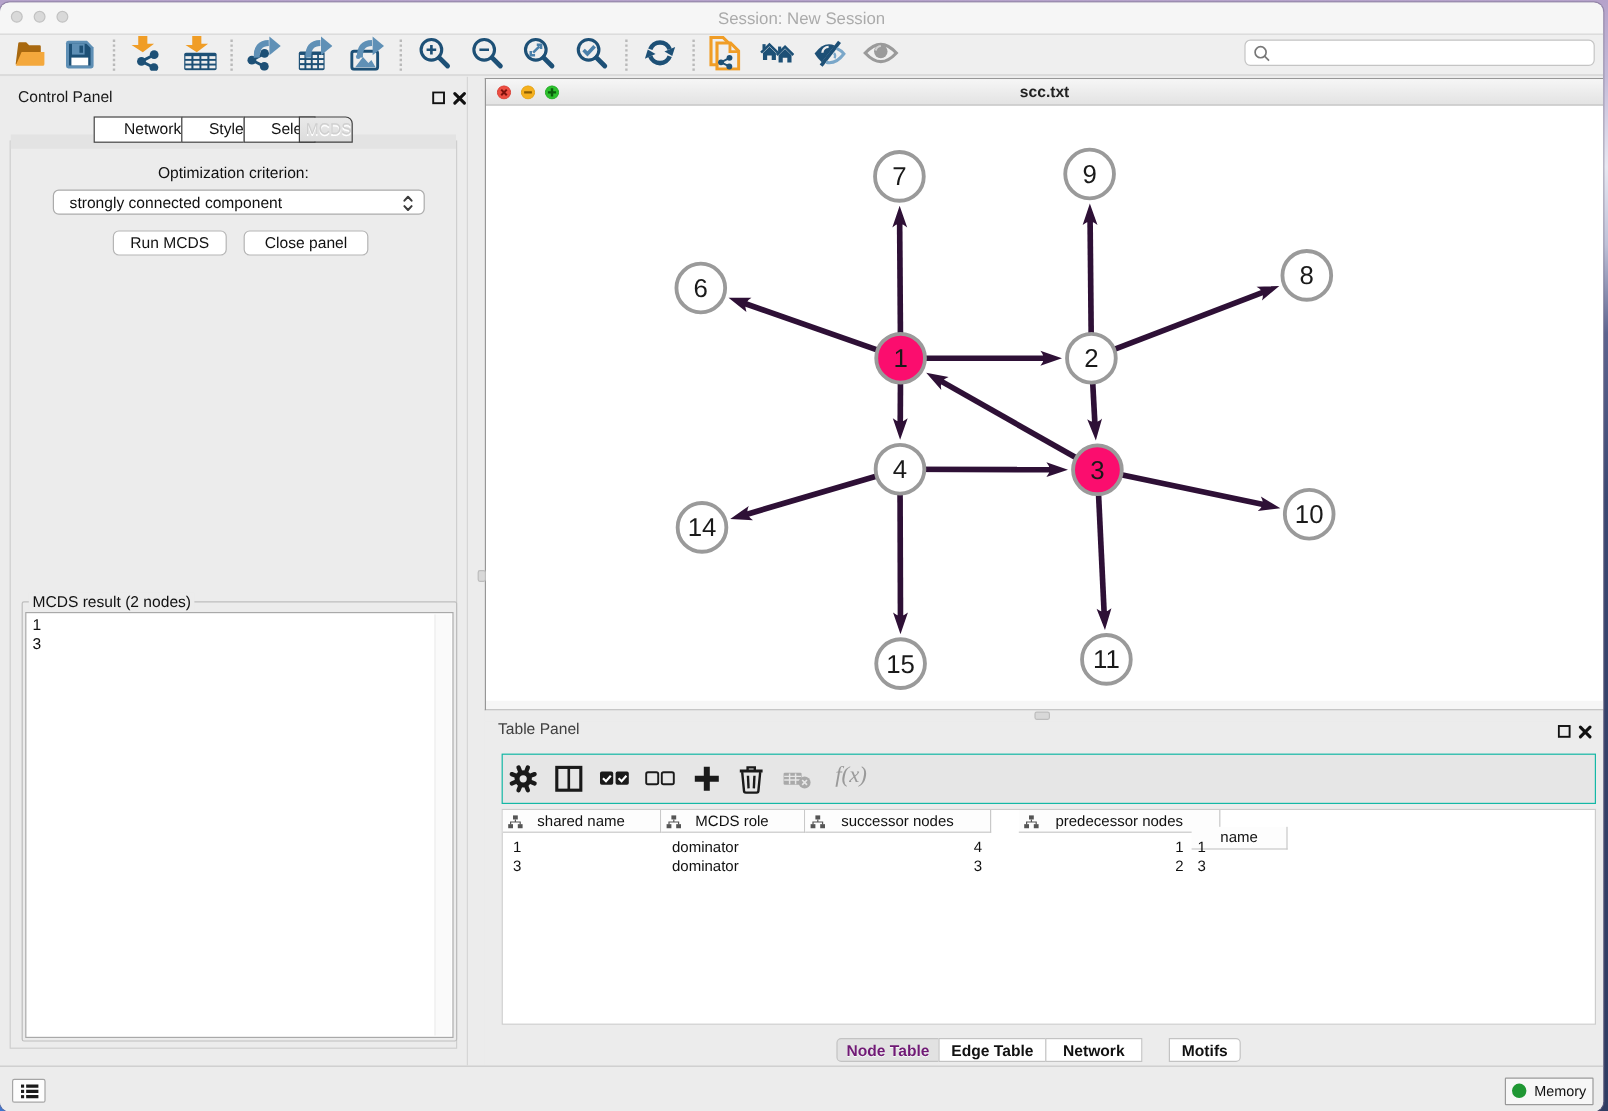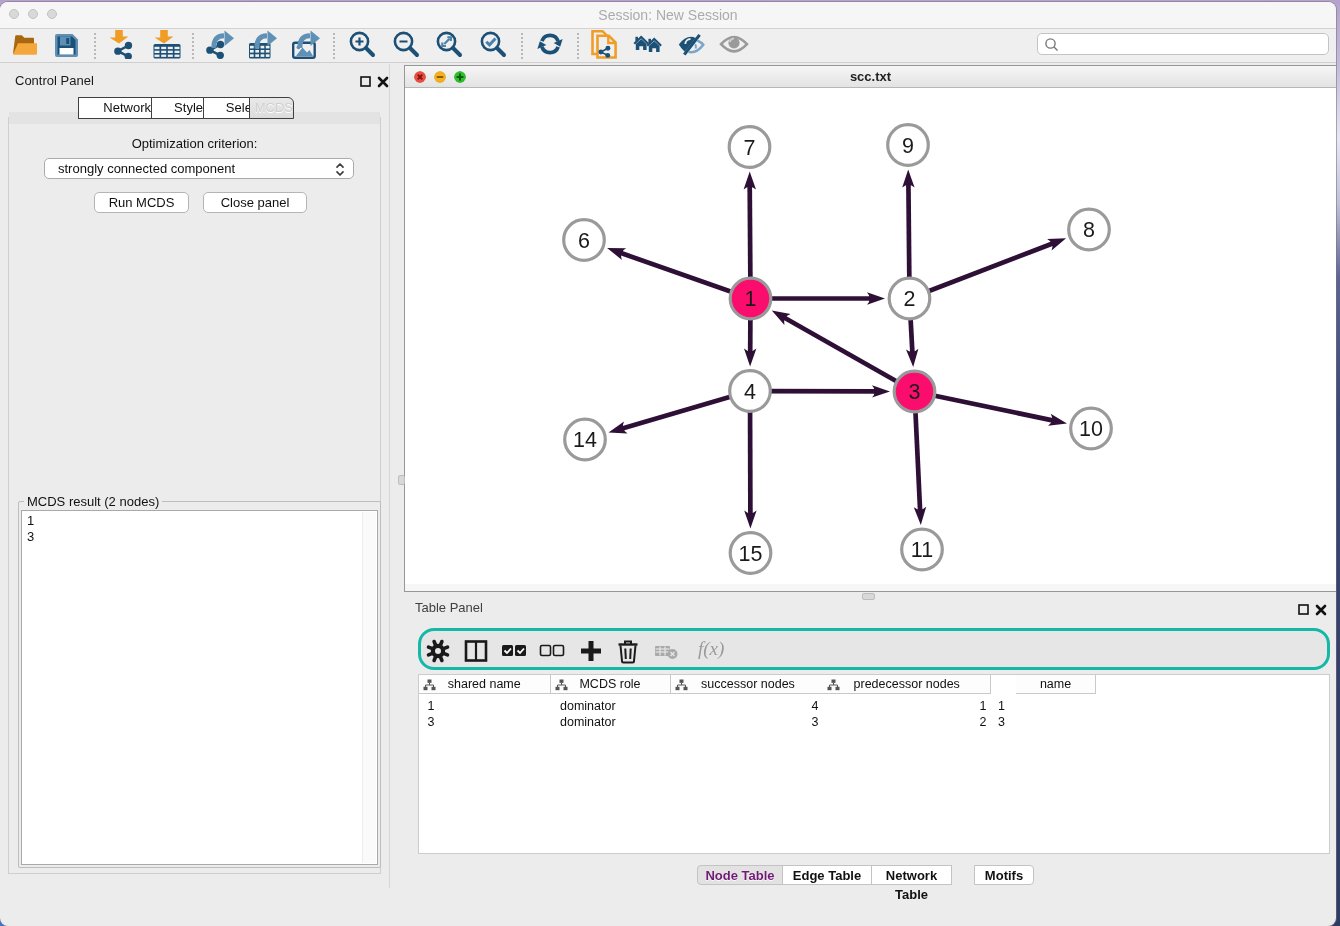--- a/index.html
+++ b/index.html
@@ -35,21 +35,21 @@
 #netname { position:absolute; width:100%; top:3px; text-align:center; font-size:13px; font-weight:bold; color:#222; }
 .light { position:absolute; top:5px; width:12px; height:12px; border-radius:50%; }
 #netcanvas { position:absolute; left:0; top:23px; right:0; bottom:0; background:#fff; }
 
 #hdiv { position:absolute; left:404px; top:590px; right:0; height:9px; background:#ececec; }
 #hdivh { position:absolute; left:458px; top:1px; width:13px; height:7px; background:#d8d8d8; border:1px solid #bdbdbd; border-radius:2px; }
 #vdivh { position:absolute; left:398px; top:473px; width:7px; height:10px; background:#d8d8d8; border:1px solid #bdbdbd; border-radius:2px; }
 
 #tpanel { position:absolute; left:404px; top:599px; right:0; bottom:38px; background:#ececec; }
 #tphead { position:absolute; left:11px; top:-1px; font-size:13px; color:#404040; }
-#tptoolbar { position:absolute; left:14px; top:27px; right:6px; height:42px; background:#e6e6e6; border:3px solid #14b8a6; border-radius:16px; }
+#tptoolbar { position:absolute; left:14px; top:27px; right:6px; height:42px; background:#e6e6e6; border:1px solid #14b8a6; border-radius:0; }
 #ttable { position:absolute; left:14px; top:73px; right:6px; bottom:34px; background:#fff; border:1px solid #cccccc; }
 .th { position:absolute; top:0; height:19px; border-right:1px solid #c9c9c9; border-bottom:1px solid #c9c9c9; font-size:12.5px; color:#111; text-align:center; line-height:19px; background:#fdfdfd; }
 .td { position:absolute; font-size:12.5px; color:#111; height:16px; line-height:16px; }
 
 #btabs { position:absolute; bottom:3px; left:293px; height:20px; font-size:13px; }
 .btab { position:absolute; top:0; height:20px; border:1px solid #c3c3c3; background:#fff; color:#111; text-align:center; line-height:19px; font-weight:bold; }
 
 #statusbar { position:absolute; left:0; right:0; bottom:0; height:38px; background:#ececec; border-top:1px solid #c9c9c9; }
 #listbtn { position:absolute; left:10px; top:10px; width:28px; height:20px; background:#fdfdfd; border:1px solid #a5a5a5; border-radius:2px; }
 #membtn { position:absolute; right:8px; top:9px; width:74px; height:23px; background:#f7f7f7; border:1px solid #9a9a9a; border-radius:1px; font-size:12px; color:#111; text-align:center; line-height:21px; }
@@ -410,38 +410,55 @@
             <rect x="0.5" y="7.8" width="4" height="3.4" fill="#555"></rect>
             <rect x="8.5" y="7.8" width="4" height="3.4" fill="#555"></rect>
             <path d="M6.5 4 V6 M2.5 8 V6 h8 V8" fill="none" stroke="#555" stroke-width="1"></path>
           </svg>MCDS role</div>
         <div class="th" style="left:251.5px; width:155.9px;"><svg style="position:absolute; left:4px; top:4px;" width="13" height="12" viewBox="0 0 13 12">
             <rect x="4.5" y="0.5" width="4" height="3.4" fill="#555"></rect>
             <rect x="0.5" y="7.8" width="4" height="3.4" fill="#555"></rect>
             <rect x="8.5" y="7.8" width="4" height="3.4" fill="#555"></rect>
             <path d="M6.5 4 V6 M2.5 8 V6 h8 V8" fill="none" stroke="#555" stroke-width="1"></path>
           </svg>successor nodes</div>
-        <div class="th" style="left:404px; width:168.4px;"><svg style="position:absolute; left:4px; top:4px;" width="13" height="12" viewBox="0 0 13 12">
+        <div class="th" style="left:430px; width:168.4px;"><svg style="position:absolute; left:4px; top:4px;" width="13" height="12" viewBox="0 0 13 12">
             <rect x="4.5" y="0.5" width="4" height="3.4" fill="#555"></rect>
             <rect x="0.5" y="7.8" width="4" height="3.4" fill="#555"></rect>
             <rect x="8.5" y="7.8" width="4" height="3.4" fill="#555"></rect>
             <path d="M6.5 4 V6 M2.5 8 V6 h8 V8" fill="none" stroke="#555" stroke-width="1"></path>
           </svg>predecessor nodes</div>
-        <div class="th" style="left:597px; width:80.1px;">name</div>
+        <div class="th" style="left:574px; width:80.1px;margin-top:14px;">name</div>
         <div class="td" style="left:8.5px; top:23px;">1</div>
         <div class="td" style="left:141px; top:23px;">dominator</div>
         <div class="td" style="left:251.5px; top:23px; width:148px; text-align:right;">4</div>
         <div class="td" style="left:407.4px; top:23px; width:160px; text-align:right;">1</div>
         <div class="td" style="left:579px; top:23px;">1</div>
         <div class="td" style="left:8.5px; top:39px;">3</div>
         <div class="td" style="left:141px; top:39px;">dominator</div>
         <div class="td" style="left:251.5px; top:39px; width:148px; text-align:right;">3</div>
         <div class="td" style="left:407.4px; top:39px; width:160px; text-align:right;">2</div>
         <div class="td" style="left:579px; top:39px;">3</div>
       </div>
     <div id="btabs">
       <div class="btab" style="left:0; width:86px; background:#e2e2e2; color:#701a75; text-shadow:0 1px 0 #fafafa; border-radius:4px 0 0 4px;">Node Table</div>
       <div class="btab" style="left:85px; width:90px;">Edge Table</div>
       <div class="btab" style="left:174px; width:81px;">Network Table</div>
       <div class="btab" style="left:277px; width:60px; border-radius:0 4px 4px 0;">Motifs</div>
     </div>
   </div>
+  <div id="statusbar">
+    <div id="listbtn">
+        <svg style="position:absolute; left:6px; top:3px;" width="16" height="13" viewBox="0 0 16 13">
+          <g fill="#1a1a1a">
+            <rect x="0.5" y="0.8" width="2.6" height="2.6"></rect>
+            <rect x="0.5" y="5.2" width="2.6" height="2.6"></rect>
+            <rect x="0.5" y="9.6" width="2.6" height="2.6"></rect>
+          </g>
+          <g stroke="#1a1a1a" stroke-width="2.6">
+            <line x1="4.8" y1="2.1" x2="15" y2="2.1"></line>
+            <line x1="4.8" y1="6.5" x2="15" y2="6.5"></line>
+            <line x1="4.8" y1="10.9" x2="15" y2="10.9"></line>
+          </g>
+        </svg>
+      </div>
+    <div id="membtn"><i style="display:inline-block; width:12px; height:12px; border-radius:50%; background:#1f9733; margin-right:3px; vertical-align:-2px;"></i> Memory</div>
+  </div>
 </div>
 
 </body></html>

